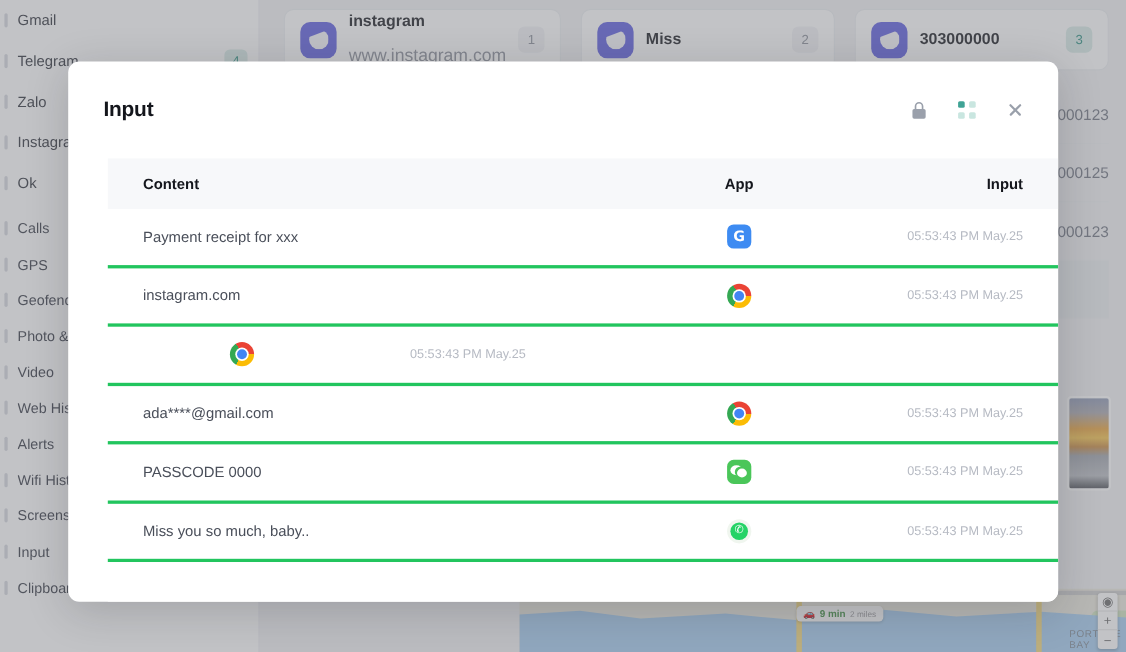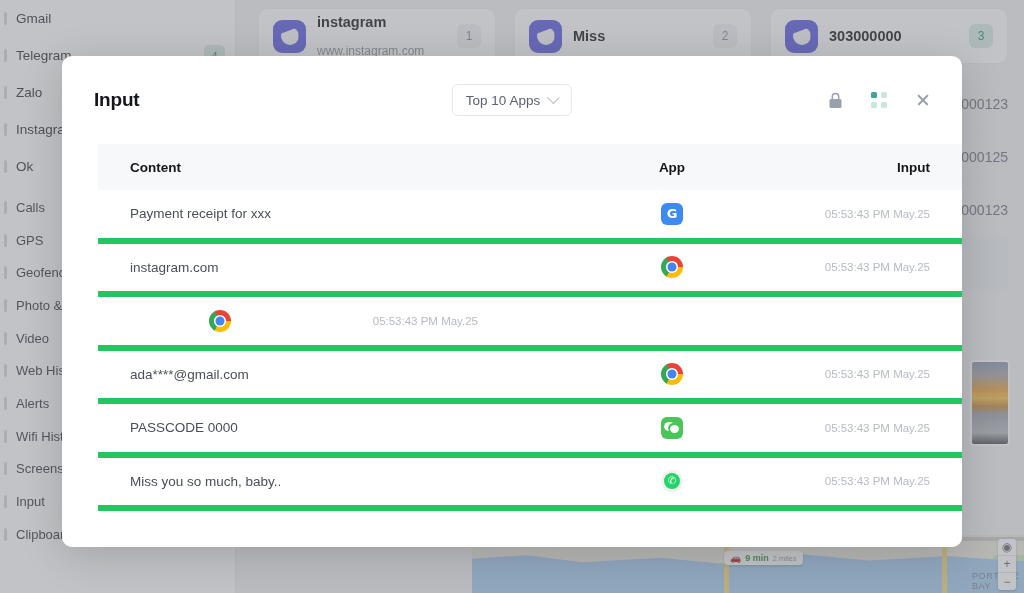--- a/index.html
+++ b/index.html
@@ -47,21 +47,21 @@
     width: 33px; height: 33px; border-radius: 9px; background: #5c5ce0;
     display: flex; align-items: center; justify-content: center; flex: 0 0 33px;
   }
   .app-ico .glyph {
     width: 18px; height: 18px; border-radius: 50%; background: #fff;
     clip-path: polygon(0 38%, 100% 0, 100% 100%, 0 100%);
     opacity: .95;
   }
   .app-txt { flex: 1; min-width: 0; }
   .app-name { font-size: 14.5px; color: #14161c; font-weight: 600; }
-  .app-sub  { font-size: 12px; color: #8b8f99; margin-top: 14px; }
+  .app-sub  { font-size: 16px; color: #8b8f99; margin-top: 14px; }
   .app-num  {
     min-width: 24px; height: 24px; border-radius: 6px; background: #f2f3f6;
     color: #8b8f99; font-size: 12px; display: flex; align-items: center;
     justify-content: center; padding: 0 6px;
   }
   .app-num.teal { background: #d9ece8; color: #2b8f80; }
 
   .num-list { padding: 14px 16px 0 22px; }
   .num-row {
     height: 53px; display: flex; align-items: center; justify-content: flex-end;
@@ -155,21 +155,21 @@
   .tbl { flex: 1; display: flex; flex-direction: column; padding-left: 36px; }
   .tbl-head {
     display: flex; align-items: center; height: 46px; background: #f7f8fa;
     padding: 0 32px; font-size: 13.5px; font-weight: 700; color: #14161c;
   }
   .c-content { flex: 1; }
   .c-app { width: 180px; text-align: center; }
   .c-time { width: 168px; text-align: right; }
   .tbl-row {
     display: flex; align-items: center; height: 53.5px; padding: 0 32px;
-    border-bottom: 6px solid #22c55e; font-size: 13.5px; color: #4a4f5a;
+    border-bottom: 3px solid #22c55e; font-size: 13.5px; color: #4a4f5a;
   }
   .tbl-row .c-app { display: flex; justify-content: center; }
   .tbl-row .c-time { font-size: 11.5px; color: #b6bac3; }
 
   .ai { width: 22px; height: 22px; border-radius: 6px; display: flex;
         align-items: center; justify-content: center; position: relative; }
   .ai-gmail { background: #3d8bf2; color: #fff; font-size: 13px;
               font-weight: 700; font-family: "DejaVu Sans", sans-serif; }
   .ai-chrome {
     border-radius: 50%;
@@ -353,24 +353,20 @@
     </div>
   </div>
 
   <div class="bg-dim"></div>
 
   <div class="modal">
 
     <div class="modal-head">
       <div class="modal-title">Input</div>
 
-      <div class="filter-select">
-        <span>Top 10 Apps</span>
-        <span class="chev"></span>
-      </div>
 
       <div class="head-actions">
         <div class="icon-btn">
           <svg width="15" height="17" viewBox="0 0 15 17">
             <rect x="1.5" y="7" width="12" height="9" rx="1.6" fill="#9aa0ab"></rect>
             <path d="M4.3 7V4.6a3.2 3.2 0 0 1 6.4 0V7" fill="none" stroke="#9aa0ab" stroke-width="1.5"></path>
           </svg>
         </div>
         <div class="icon-btn">
           <span class="grid-ico">

